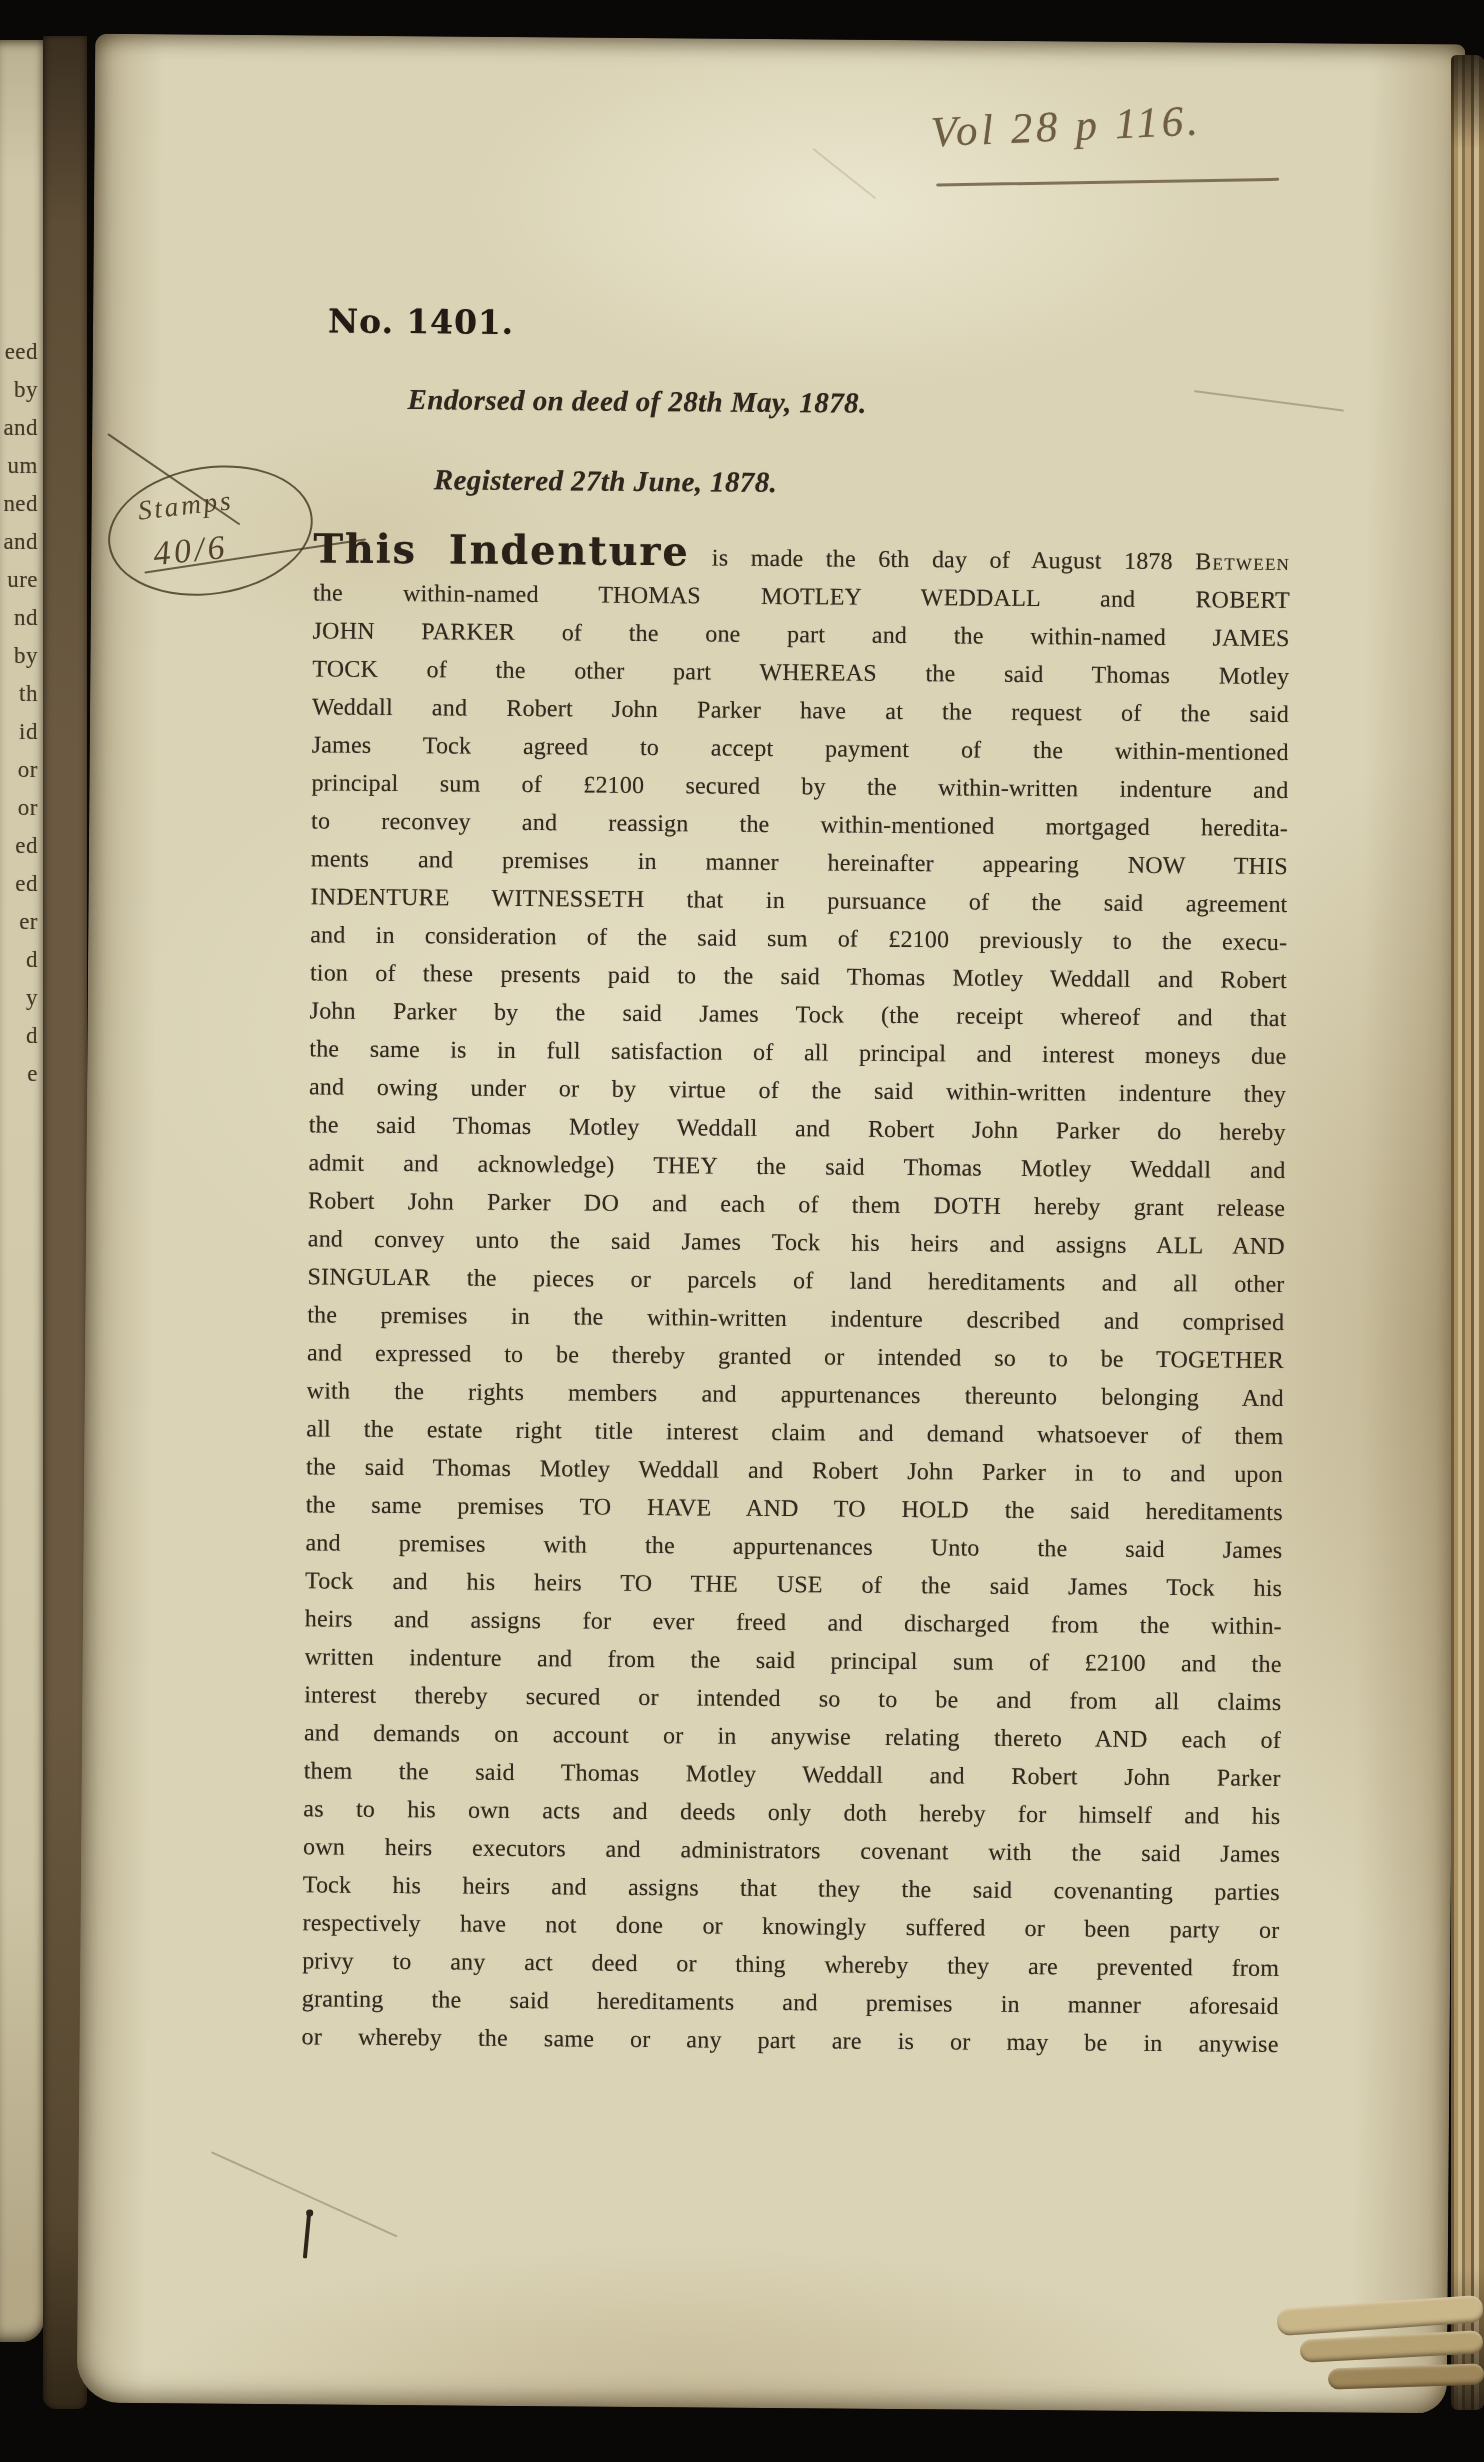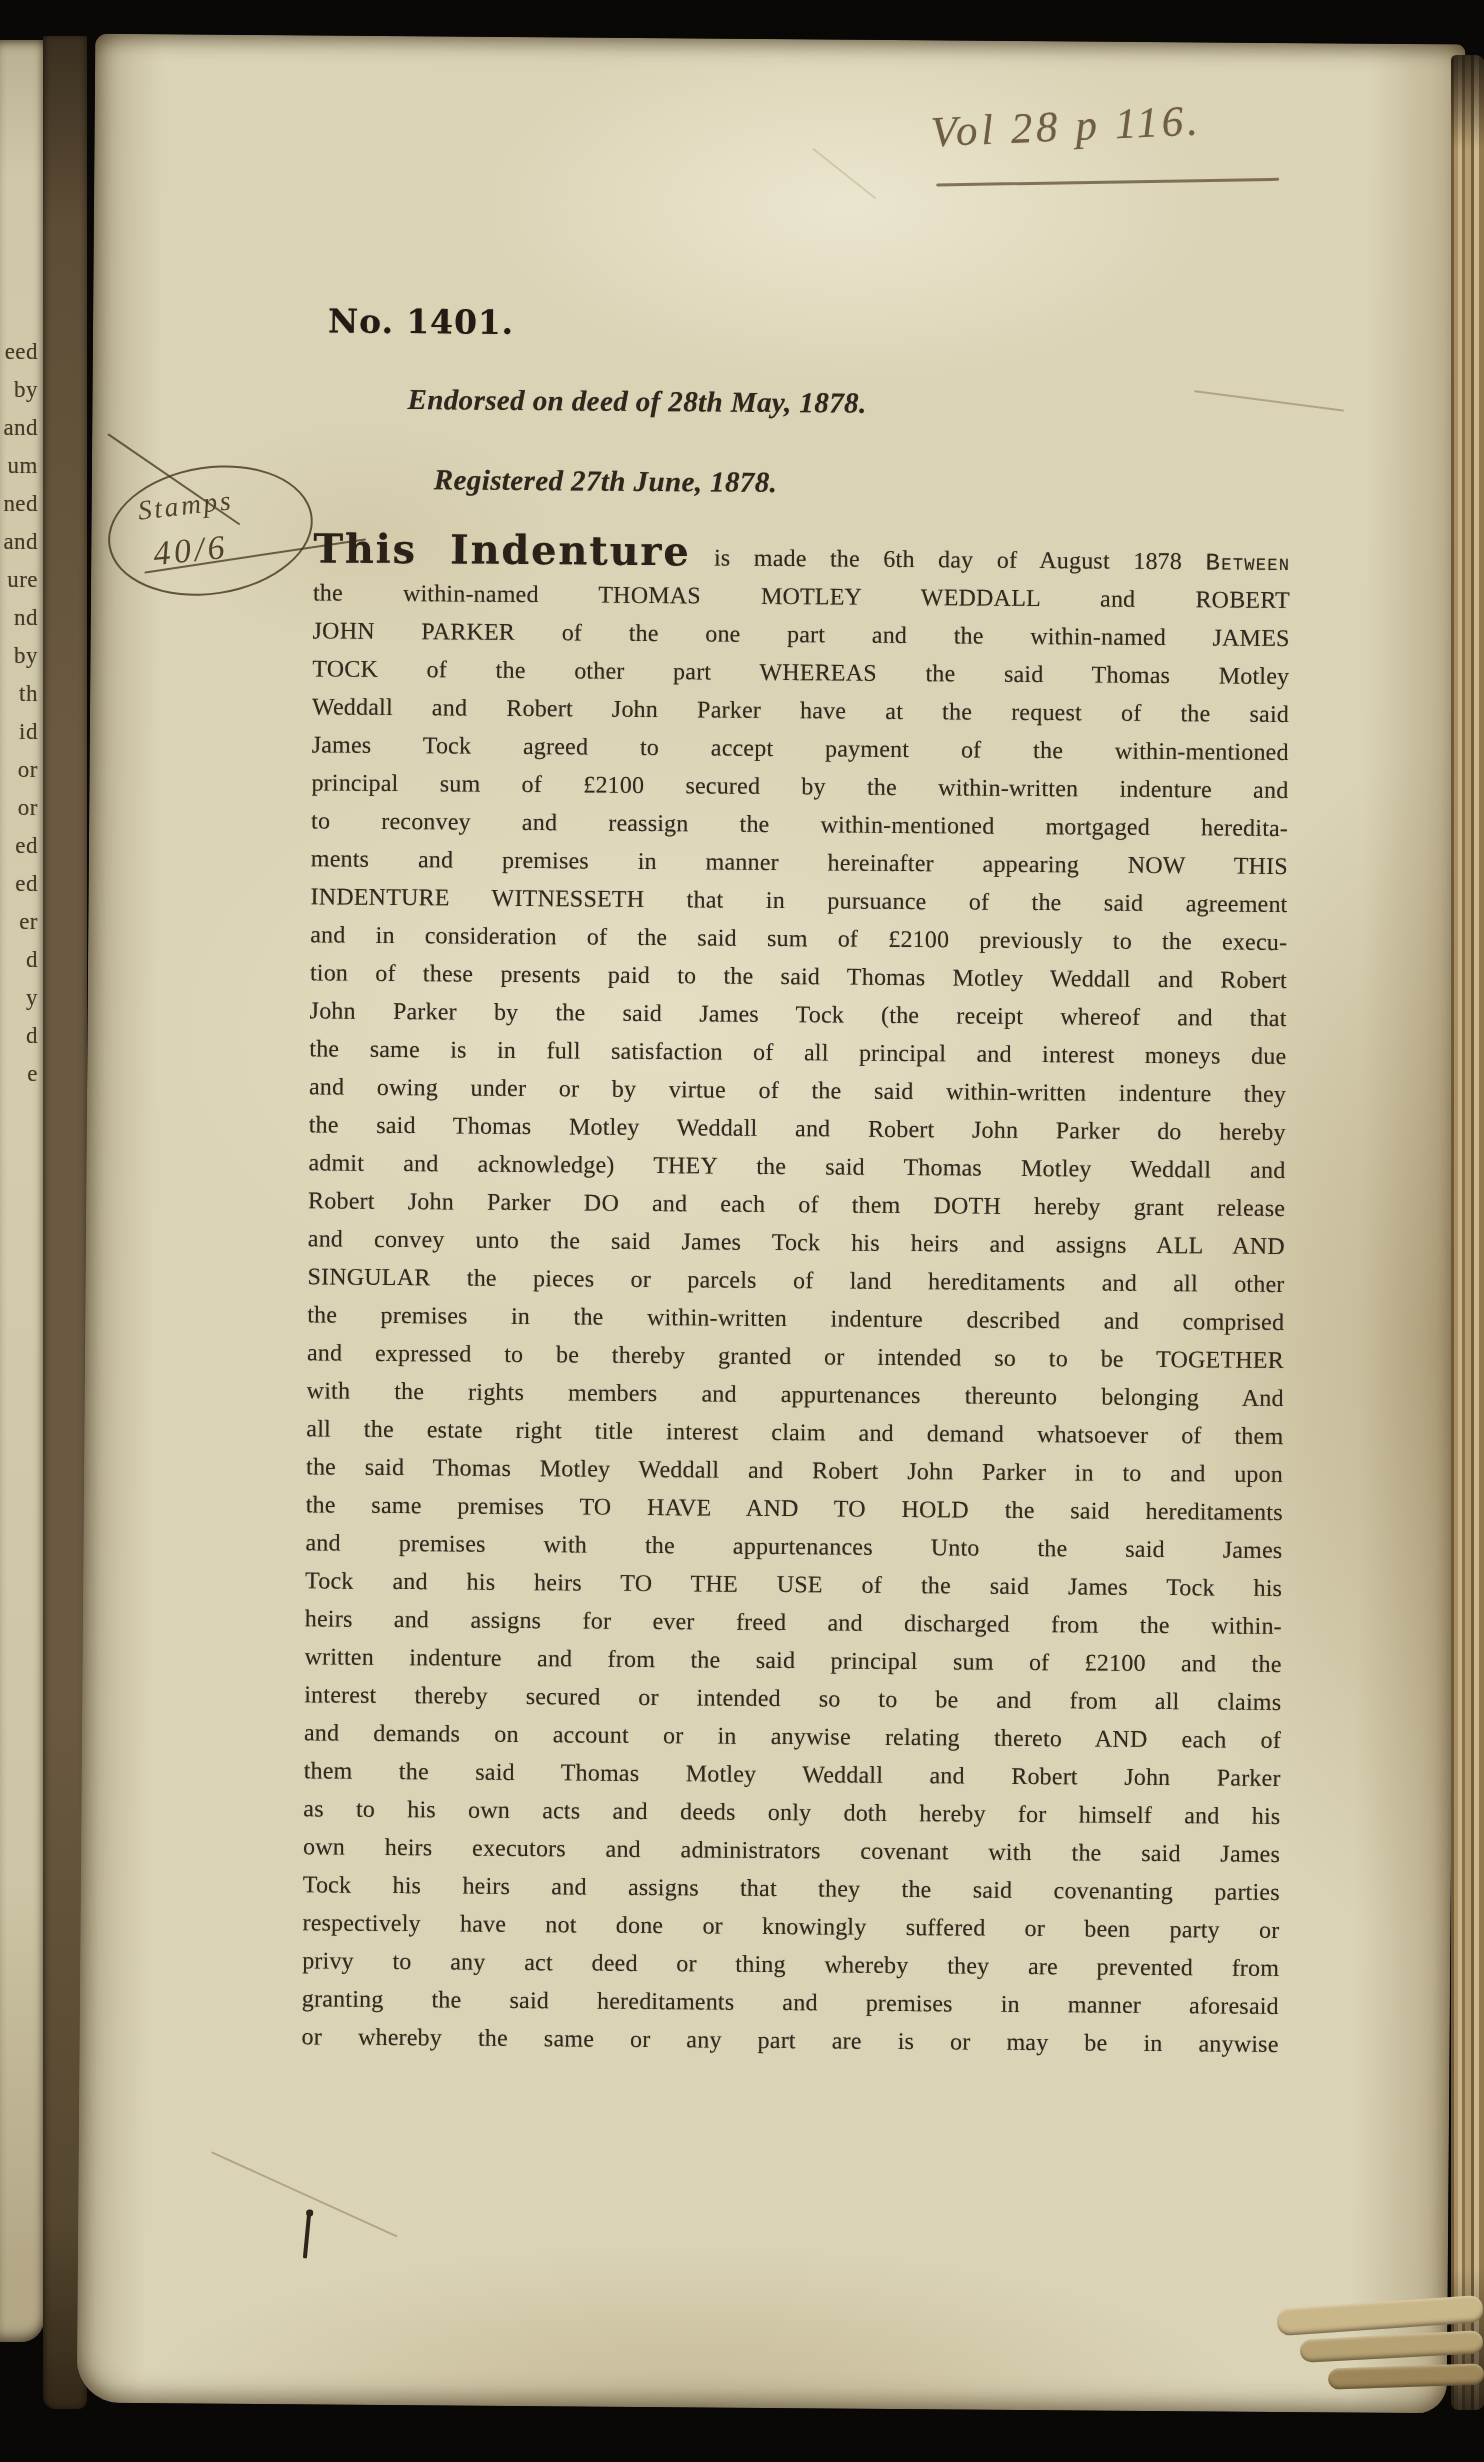--- a/index.html
+++ b/index.html
@@ -95,21 +95,21 @@
     height:51px;line-height:51px;
     text-align:justify;text-align-last:justify;
     font-size:24px;letter-spacing:0.2px;word-spacing:1.3px;
     text-shadow:0 0 0.9px rgba(52,41,31,.45);
     white-space:nowrap;
   }
   .blackletter{
     font-family:"DejaVu Serif", serif;font-weight:700;font-size:40px;
     letter-spacing:1.8px;color:#2a211ا8;color:#2a2118;
   }
-  .between-sc{font-variant:small-caps;letter-spacing:1.3px;font-family:Liberation Mono, monospace;}
+  .between-sc{font-variant:small-caps;letter-spacing:1.3px;}
   .body-rest{margin-top:0;}
   .body-line{
     height:38px;line-height:38px;overflow:hidden;
     text-align:justify;text-align-last:justify;
     font-size:24px;letter-spacing:0.2px;word-spacing:0.9px;
     text-shadow:0 0 0.9px rgba(52,41,31,.45);
   }
   
   .ink-mark{
     position:absolute;left:227px;top:2177px;width:4.4px;height:46px;

